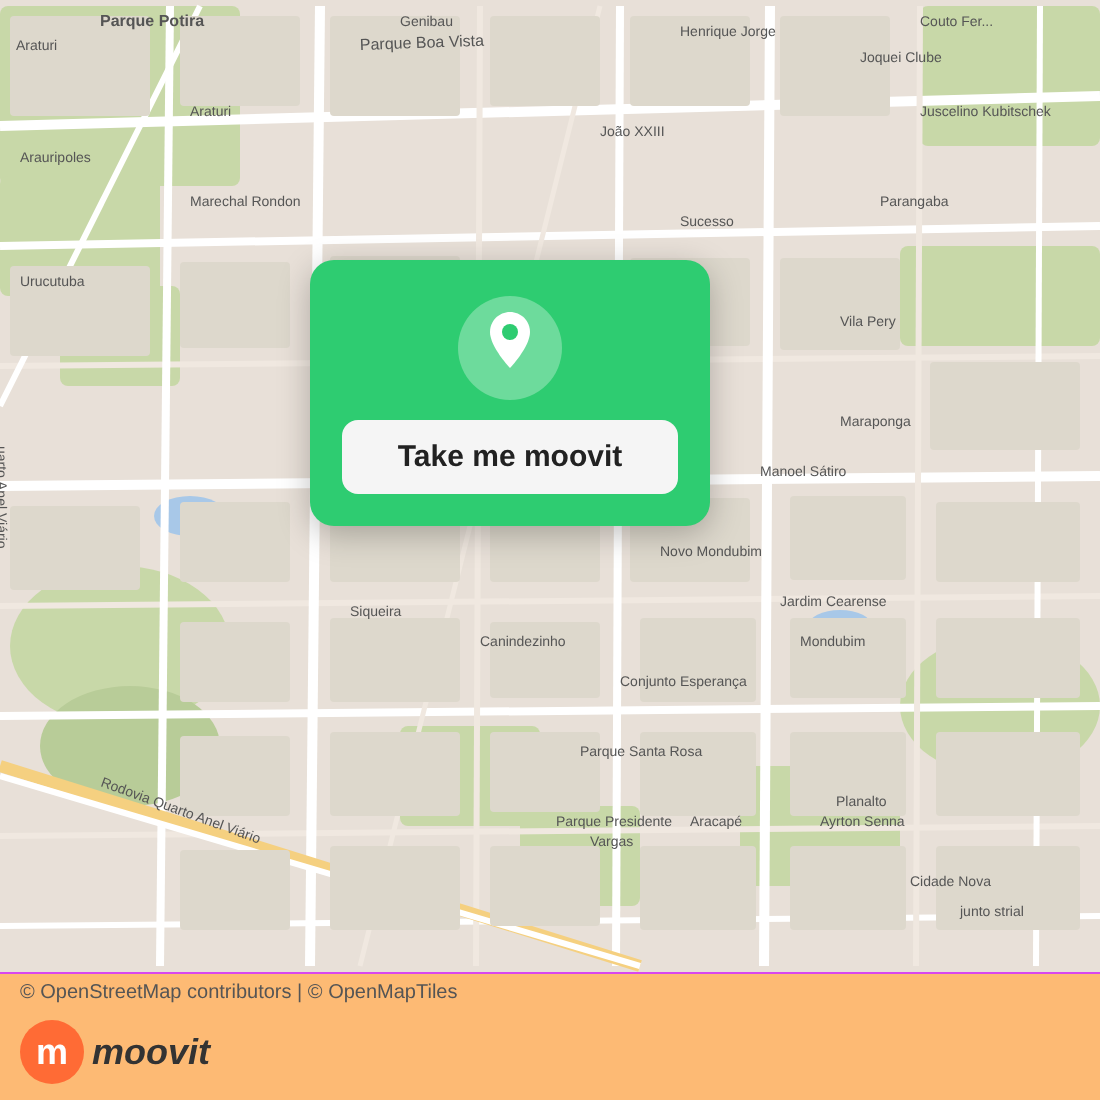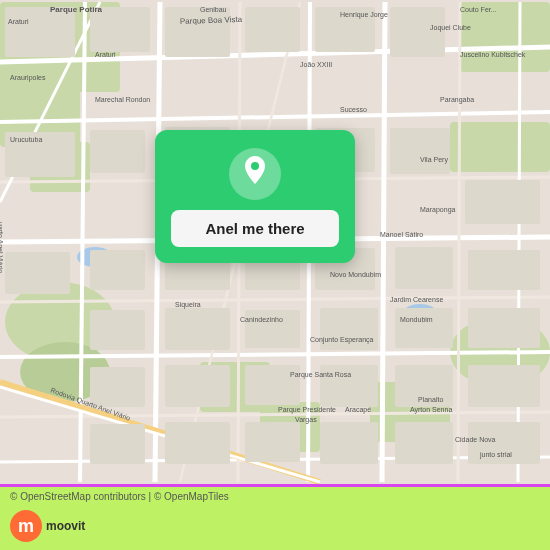--- a/index.html
+++ b/index.html
@@ -75,23 +75,23 @@
       font-size: 15px;
       font-weight: 600;
       color: #222;
       cursor: pointer;
       width: 100%;
       text-align: center;
     }
 
     
     #bottom-bar {
-      background: #bef264;
+      background: #fdba74;
       padding: 0;
-      border-top: 3px solid #d946ef;
+      border-top: 1px solid #d946ef;
     }
 
     #attribution-row {
       padding: 4px 10px 2px 10px;
       font-size: 10px;
       color: #555;
     }
 
     #title-row {
       padding: 6px 10px 8px 10px;
@@ -111,23 +111,24 @@
       align-items: center;
       gap: 4px;
     }
 
     #moovit-icon {
       width: 32px;
       height: 32px;
     }
 
     #moovit-text {
-      font-size: 12px;
+      font-size: 18px;
       font-weight: 700;
       color: #333;
+      font-style: italic;
     }
   </style>
 </head>
 <body>
 
 <div id="app">
 
   <div id="map-container">
 
     <svg id="map-svg" viewBox="0 0 550 480" xmlns="http://www.w3.org/2000/svg">
@@ -255,21 +256,21 @@
       <text x="460" y="10" font-size="7" fill="#555" font-family="Arial">Couto Fer...</text>
     </svg>
 
     <div id="action-card">
       <div id="location-icon-wrap">
         <svg id="location-pin" viewBox="0 0 28 36" xmlns="http://www.w3.org/2000/svg">
           <path d="M14 0C8.48 0 4 4.48 4 10c0 7.5 10 18 10 18s10-10.5 10-18c0-5.52-4.48-10-10-10z" fill="white"></path>
           <circle cx="14" cy="10" r="4" fill="#2ecc71"></circle>
         </svg>
       </div>
-      <button id="action-button">Anel me there</button>
+      <button id="action-button">Take me moovit</button>
     </div>
   </div>
 
   <div id="bottom-bar">
     <div id="attribution-row">
       <span>© OpenStreetMap contributors | © OpenMapTiles</span>
     </div>
     <div id="title-row">
       <div id="moovit-logo">
 

